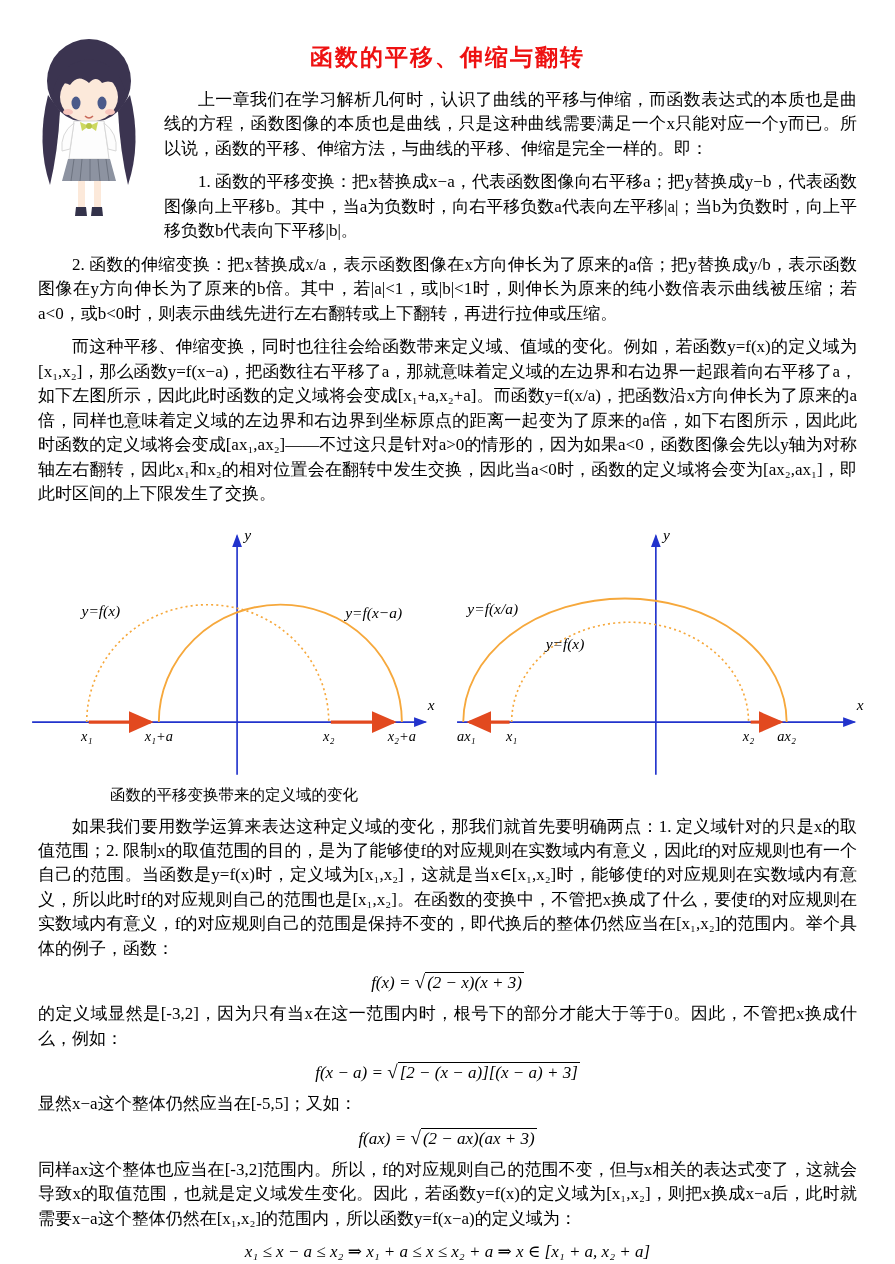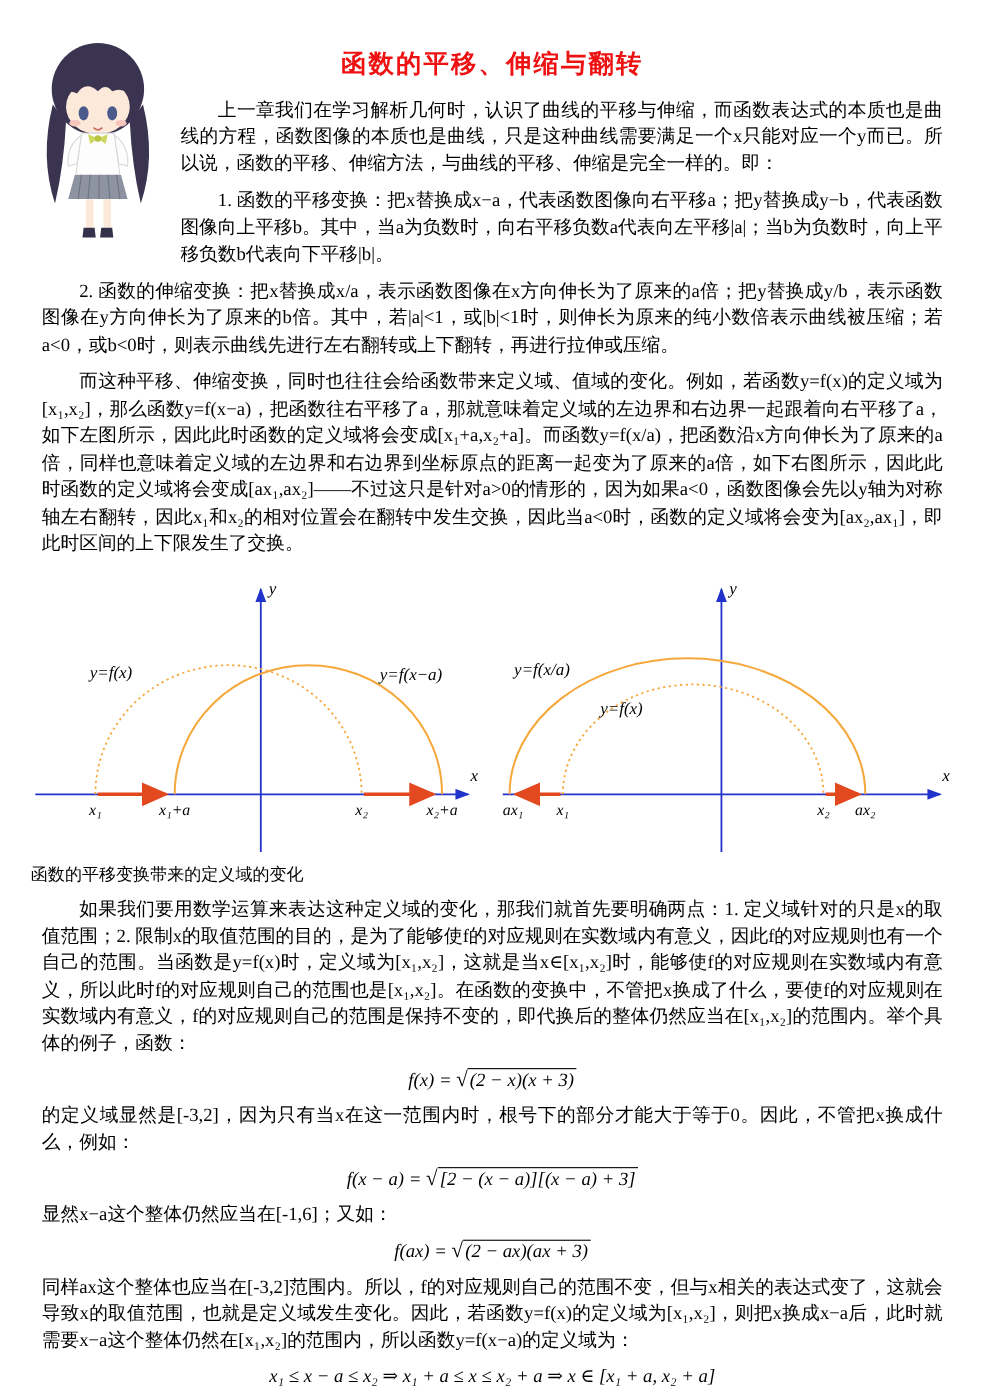--- a/index.html
+++ b/index.html
@@ -5,21 +5,21 @@
   html,body{margin:0;padding:0;background:#ffffff;}
   body{width:895px;font-family:"Liberation Serif","DejaVu Serif",serif;color:#000;}
   .page{position:relative;width:895px;min-height:1264px;box-sizing:border-box;padding-bottom:48px;overflow:hidden;}
   .title{font-weight:700;font-size:23px;color:#ee1111;text-align:center;padding:42px 0 6px;letter-spacing:2px;}
   .avatar{float:left;width:118px;height:196px;margin:-46px 16px 4px 30px;}
   .para{margin:9px 38px 0;font-size:17px;line-height:1.44;text-align:justify;text-indent:2em;}
   .para.noindent{text-indent:0;}
   .figures{clear:both;display:flex;justify-content:space-between;padding:14px 28px 0;gap:14px;}
   .figblock{width:412px;}
   .figblock svg{display:block;width:412px;height:258px;}
-  .figcap{text-align:left;font-size:15.5px;margin-top:6px;}
+  .figcap{text-align:center;font-size:15.5px;margin-top:6px;}
   .axis{stroke:#2233cc;stroke-width:1.6;fill:none;}
   .curve{stroke:#f6a83c;stroke-width:1.8;fill:none;}
   .curve.dotted{stroke-dasharray:2 3;stroke-width:1.6;}
   .redarrow{stroke:#e2491f;stroke-width:3;fill:none;}
   .axl{font:italic 15px "Liberation Serif",serif;fill:#000;}
   .tick{font:italic 14px "Liberation Serif",serif;fill:#000;}
   .clab{font:italic 15px "Liberation Serif",serif;fill:#000;}
   .formula{text-align:center;font-size:17px;font-style:italic;margin:10px 0 6px;}
   .sqrt-sign{font-style:normal;font-size:1.12em;}
   .sqrt-rad{border-top:1.4px solid #000;padding:0 2px;}
@@ -134,21 +134,21 @@
     <span class="sqrt"><span class="sqrt-sign">√</span><span class="sqrt-rad">(2 − x)(x + 3)</span></span>
   </div>
 
   <p class="para noindent">的定义域显然是[-3,2]，因为只有当x在这一范围内时，根号下的部分才能大于等于0。因此，不管把x换成什么，例如：</p>
 
   <div class="formula">
     <span>f(x − a) =</span>
     <span class="sqrt"><span class="sqrt-sign">√</span><span class="sqrt-rad">[2 − (x − a)][(x − a) + 3]</span></span>
   </div>
 
-  <p class="para noindent">显然x−a这个整体仍然应当在[-1,6]；又如：</p>
+  <p class="para noindent">显然x−a这个整体仍然应当在[-5,5]；又如：</p>
 
   <div class="formula">
     <span>f(ax) =</span>
     <span class="sqrt"><span class="sqrt-sign">√</span><span class="sqrt-rad">(2 − ax)(ax + 3)</span></span>
   </div>
 
   <p class="para noindent">同样ax这个整体也应当在[-3,2]范围内。所以，f的对应规则自己的范围不变，但与x相关的表达式变了，这就会导致x的取值范围，也就是定义域发生变化。因此，若函数y=f(x)的定义域为[x₁,x₂]，则把x换成x−a后，此时就需要x−a这个整体仍然在[x₁,x₂]的范围内，所以函数y=f(x−a)的定义域为：</p>
 
   <div class="formula">x₁ ≤ x − a ≤ x₂ ⇒ x₁ + a ≤ x ≤ x₂ + a ⇒ x ∈ [x₁ + a, x₂ + a]</div>
 

